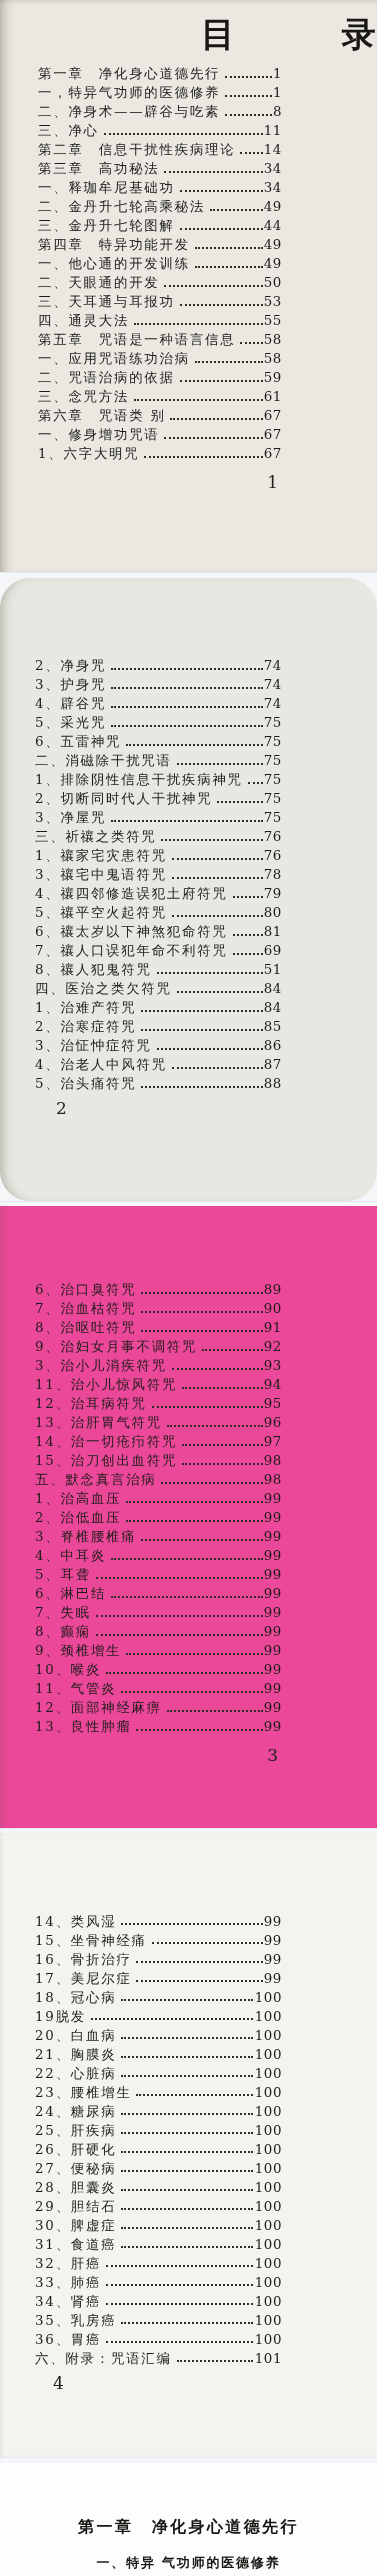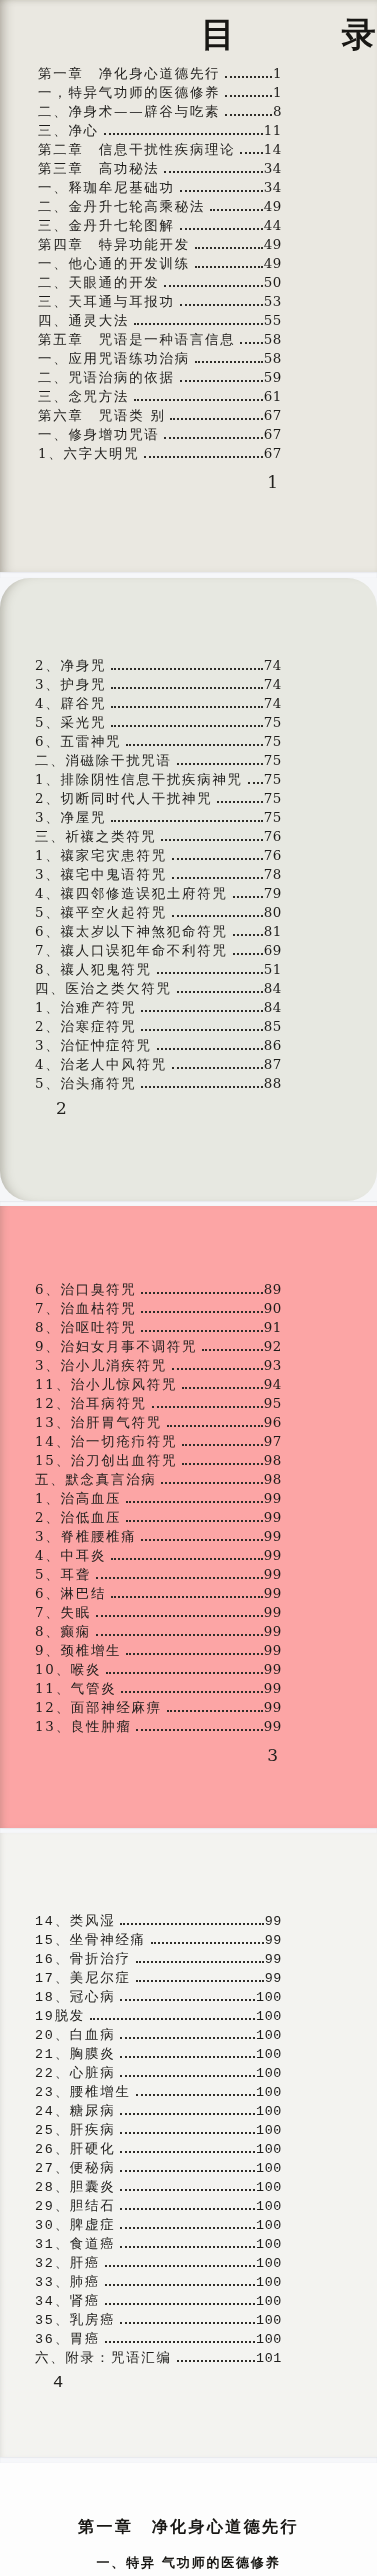--- a/index.html
+++ b/index.html
@@ -5,22 +5,22 @@
   html,body{margin:0;padding:0;}
   body{
     width:377px;
     background:#f5f6f8;
     font-family:"DejaVu Serif","Liberation Serif",serif;
     color:#1d1c1a;
   }
   .page{box-sizing:border-box;width:377px;overflow:hidden;position:relative;}
   #p1{height:572px;background:#eae8e1;box-shadow:inset 9.8px 0 12.2px -7.3px rgba(90,85,70,.45), inset 0 3.7px 6.1px -3.7px rgba(90,85,70,.22);}
   #p2{height:623px;background:#e7e8e1;box-shadow:inset 8.5px 0 11px -6.7px rgba(90,85,70,.40);border-radius:30px;}
-  #p3{height:622px;background:#fca5a5;box-shadow:inset 6.1px 0 8.5px -5.5px rgba(90,85,70,.33);}
-  #p4{height:624px;background:#f3f3f0;box-shadow:inset 3.7px 0 6.1px -4.3px rgba(90,85,70,.20);font-family:Liberation Mono, monospace;}
+  #p3{height:622px;background:#ec4899;box-shadow:inset 6.1px 0 8.5px -5.5px rgba(90,85,70,.33);}
+  #p4{height:624px;background:#f3f3f0;box-shadow:inset 3.7px 0 6.1px -4.3px rgba(90,85,70,.20);}
   #p5{height:113px;background:#fdfdfd;}
   .gap{width:377px;background:#f6f7fa;box-shadow:0 0.6px 1.2px rgba(40,50,70,.12) inset;}
   .g10{height:6.1px;}
   .g8{height:4.9px;}
 
   .toc-title{
     font-size:34px;
     font-weight:bold;
     text-align:right;
     padding-top:12px;

